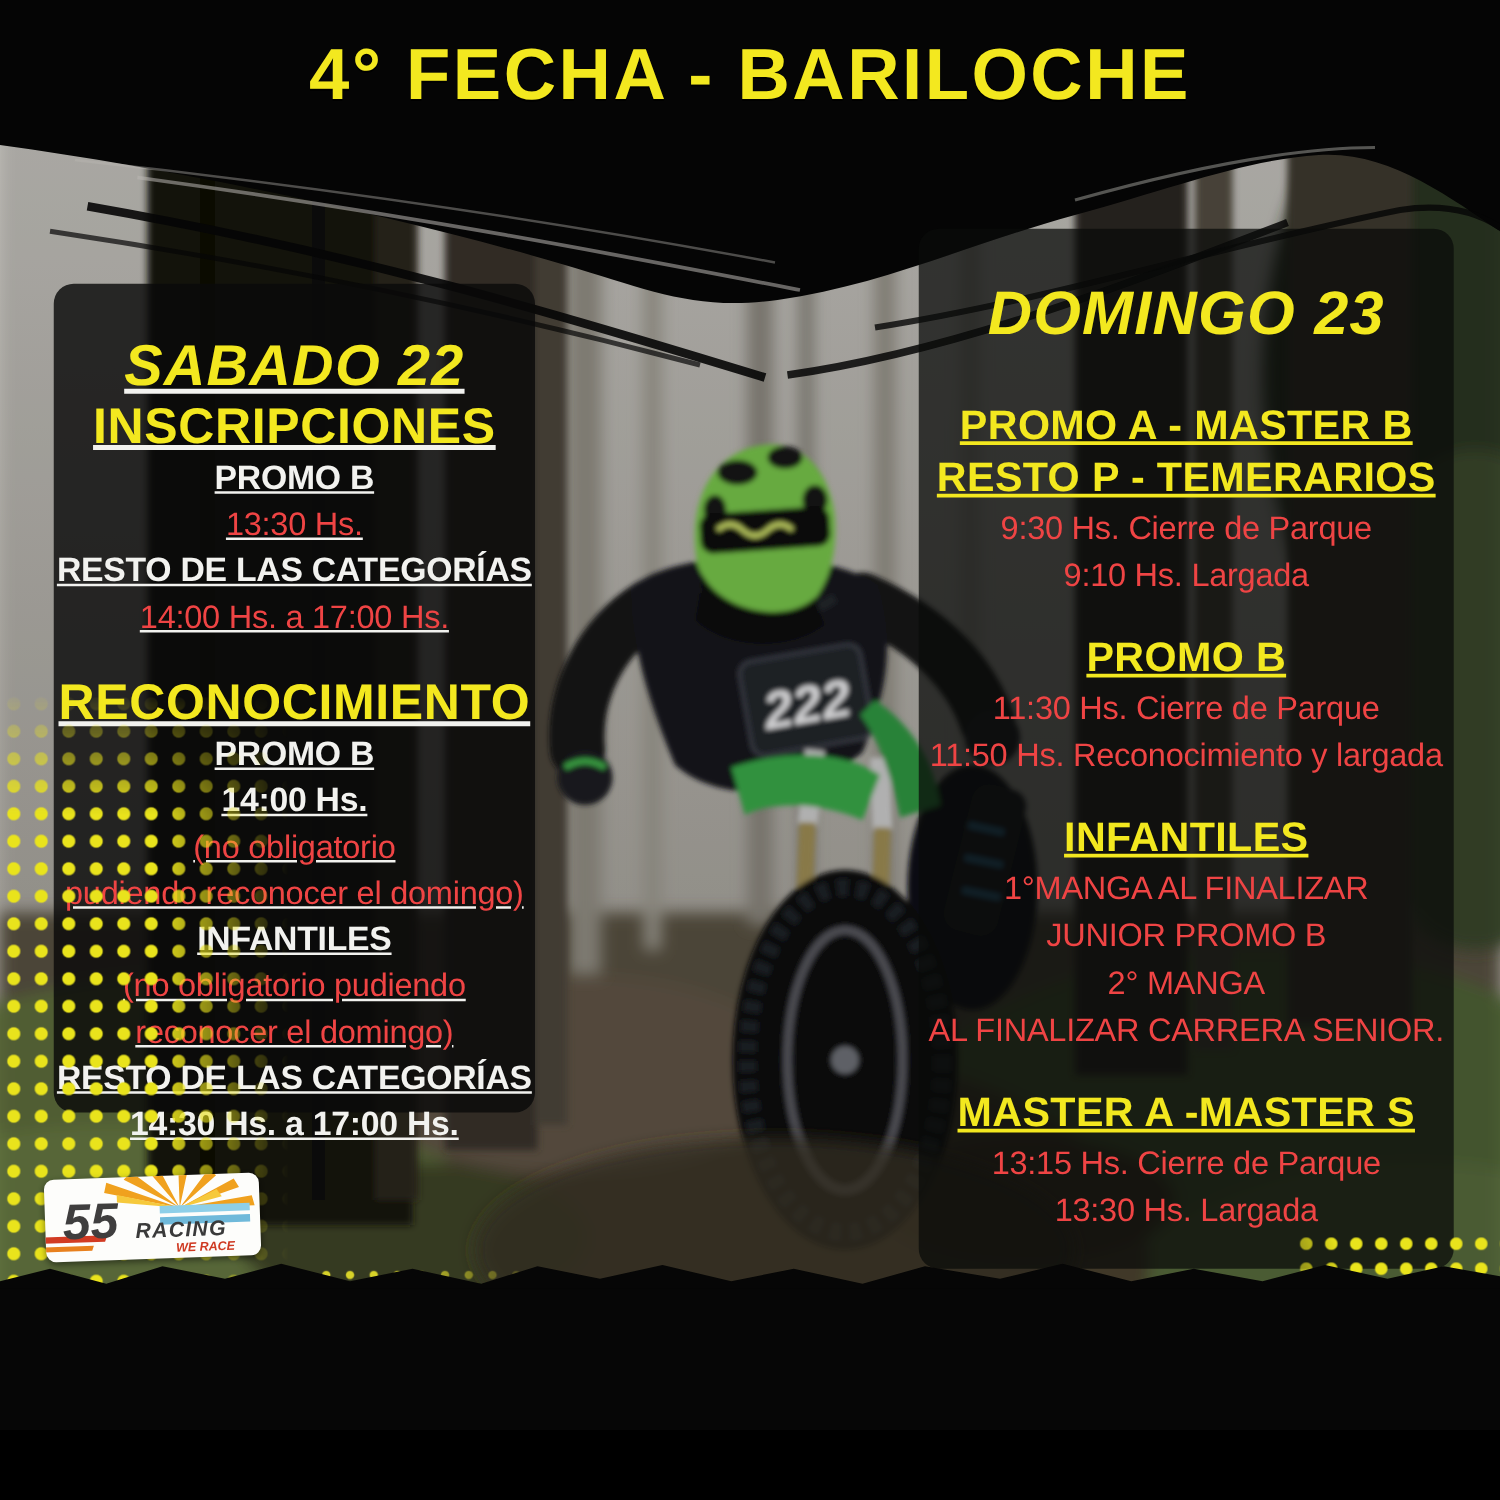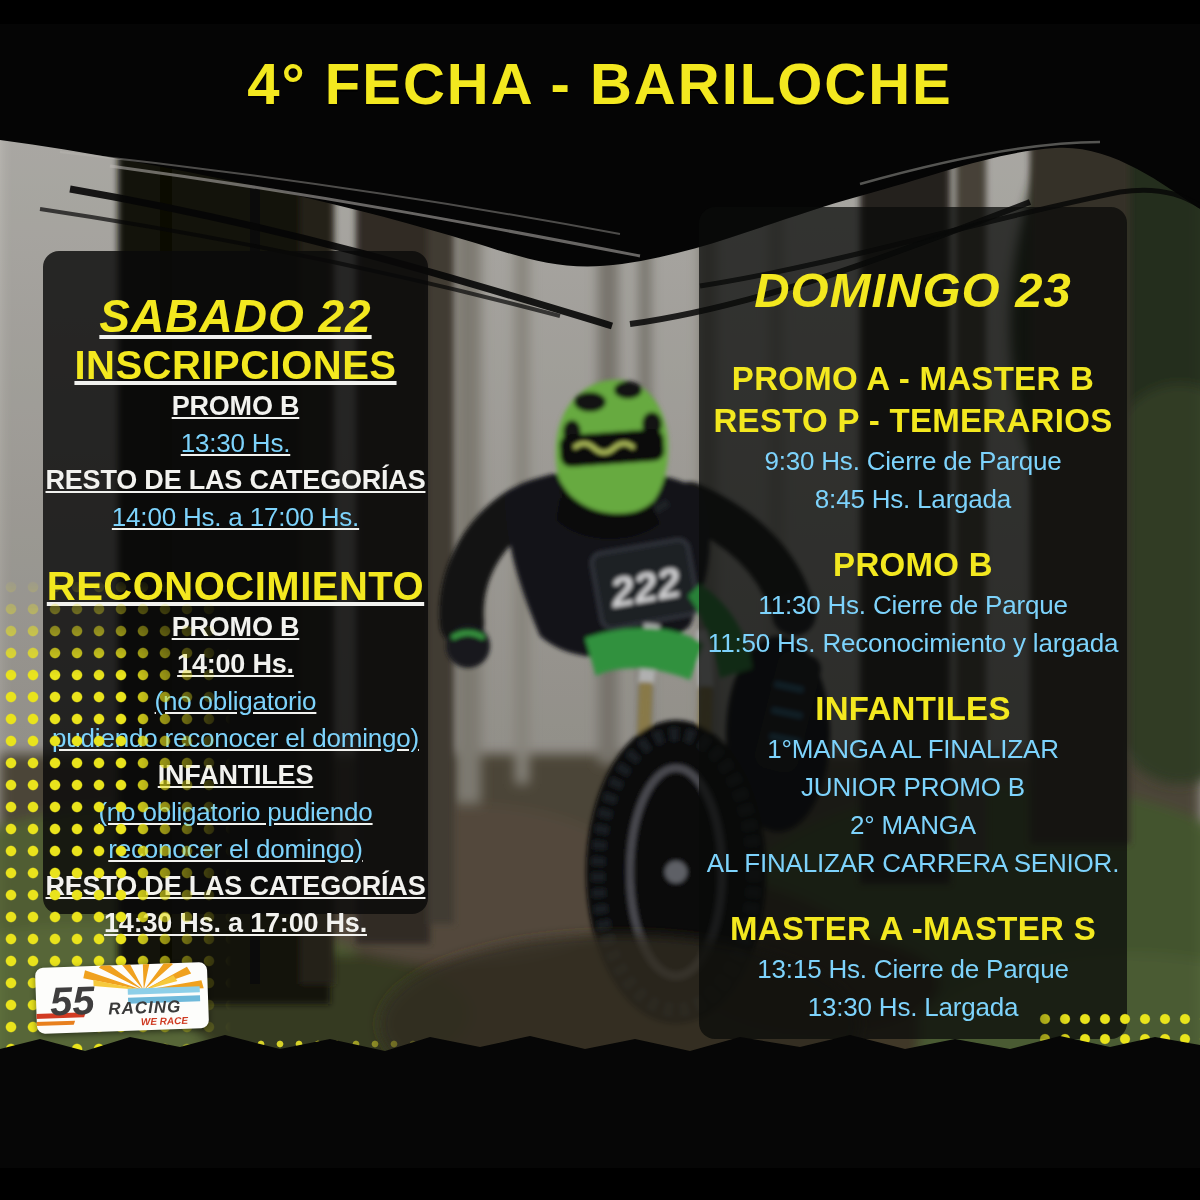--- a/index.html
+++ b/index.html
@@ -1,44 +1,44 @@
 <!DOCTYPE html>
 <html><head>
 <meta charset="utf-8">
 <style>
   html,body{margin:0;padding:0;background:#000;}
   .poster{
     position:relative;width:1200px;height:1144px;overflow:hidden;
     background:#050505;font-family:"Liberation Sans","DejaVu Sans",sans-serif;
-    -webkit-user-select:none;user-select:none;margin-top:24px;
+    -webkit-user-select:none;user-select:none;
   }
   .abs{position:absolute;}
   
   .photo{left:0;top:0;width:1200px;height:1200px;}
   
   .top-band{left:0;top:0;width:1200px;height:360px;pointer-events:none;}
   .title{
     left:0;top:26px;width:1200px;text-align:center;
     font-size:58px;font-weight:800;letter-spacing:2px;color:#f3e81f;
     text-shadow:0 2px 0 #000;
   }
   
   .panel{box-sizing:border-box;border-radius:16px;text-align:center;color:#f2f2ef;}
   .panel-left{left:43px;top:227px;width:385px;height:663px;background:rgba(10,10,10,.82);padding-top:38px;text-decoration:underline;}
-  .panel-right{left:699px;top:183px;width:428px;height:832px;background:rgba(9,11,9,.74);padding-top:55px;}
+  .panel-right{left:735px;top:183px;width:428px;height:832px;background:rgba(9,11,9,.74);padding-top:40px;}
   .day-heading{font-size:46px;font-weight:800;font-style:italic;color:#f3e81f;letter-spacing:1px;margin:0 0 16px 0;}
   .panel-right .day-heading{font-size:49px;margin-bottom:40px;}
   .sec-heading{font-size:40px;font-weight:700;color:#f3e81f;margin:0 0 8px 0;letter-spacing:.5px;}
   .panel p{margin:0;}
   .ln{font-size:26px;line-height:37px;letter-spacing:-.2px;}
   .ln.b{font-weight:700;font-size:27px;}
-  .ln.r{font-weight:400;color:#7dd3fc;}
+  .ln.r{font-weight:400;color:#ef4444;}
   .gap28{height:28px;}
   .blk{margin-bottom:26px;}
-  .bt{font-size:33px;font-weight:700;color:#f3e81f;line-height:42px;margin:0;letter-spacing:.3px;}
+  .bt{font-size:33px;font-weight:700;color:#f3e81f;line-height:42px;margin:0;letter-spacing:.3px;text-decoration:underline;}
   .panel-right .ln{line-height:38px;}
   
   .dots-left{left:0;top:552px;width:238px;height:648px;
     -webkit-mask-image:linear-gradient(to bottom,transparent 0,#000 100px);
     mask-image:linear-gradient(to bottom,transparent 0,#000 100px);}
   .dots-left>div{width:100%;height:100%;
     background-image:radial-gradient(circle at 11px 11px,#e9e31c 4.6px,rgba(233,227,28,0) 5.8px);
     background-size:22px 22px;
     -webkit-mask-image:linear-gradient(to right,#000 52%,transparent 97%);
     mask-image:linear-gradient(to right,#000 52%,transparent 97%);}
@@ -196,21 +196,21 @@
     <p class="ln b">RESTO DE LAS CATEGORÍAS</p>
     <p class="ln b">14:30 Hs. a 17:00 Hs.</p>
   </div>
 
   <div class="abs panel panel-right">
     <p class="day-heading">DOMINGO 23</p>
     <div class="blk">
       <p class="bt">PROMO A - MASTER B</p>
       <p class="bt">RESTO P - TEMERARIOS</p>
       <p class="ln r">9:30 Hs. Cierre de Parque</p>
-      <p class="ln r">8:45 Hs. Largada</p>
+      <p class="ln r">9:10 Hs. Largada</p>
     </div>
     <div class="blk">
       <p class="bt">PROMO B</p>
       <p class="ln r">11:30 Hs. Cierre de Parque</p>
       <p class="ln r">11:50 Hs. Reconocimiento y largada</p>
     </div>
     <div class="blk">
       <p class="bt">INFANTILES</p>
       <p class="ln r">1°MANGA AL FINALIZAR</p>
       <p class="ln r">JUNIOR PROMO B</p>

